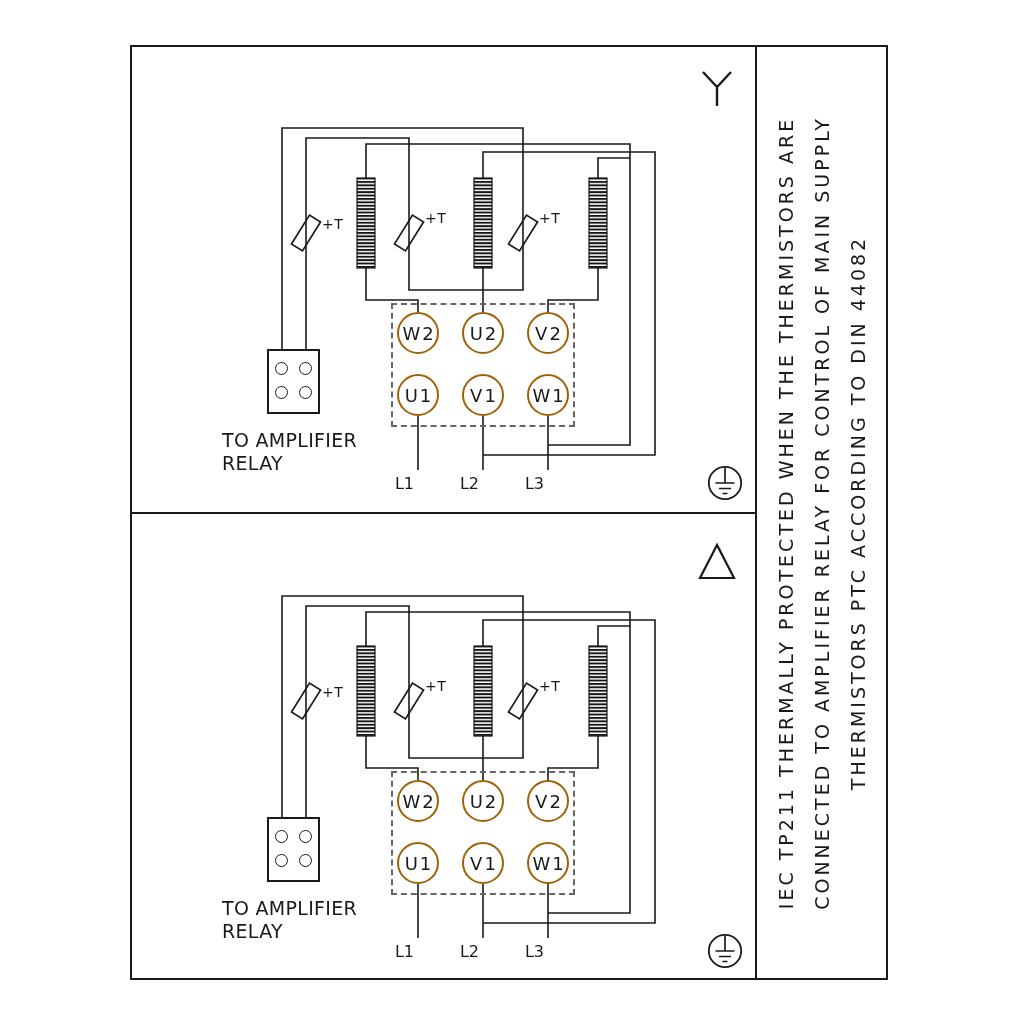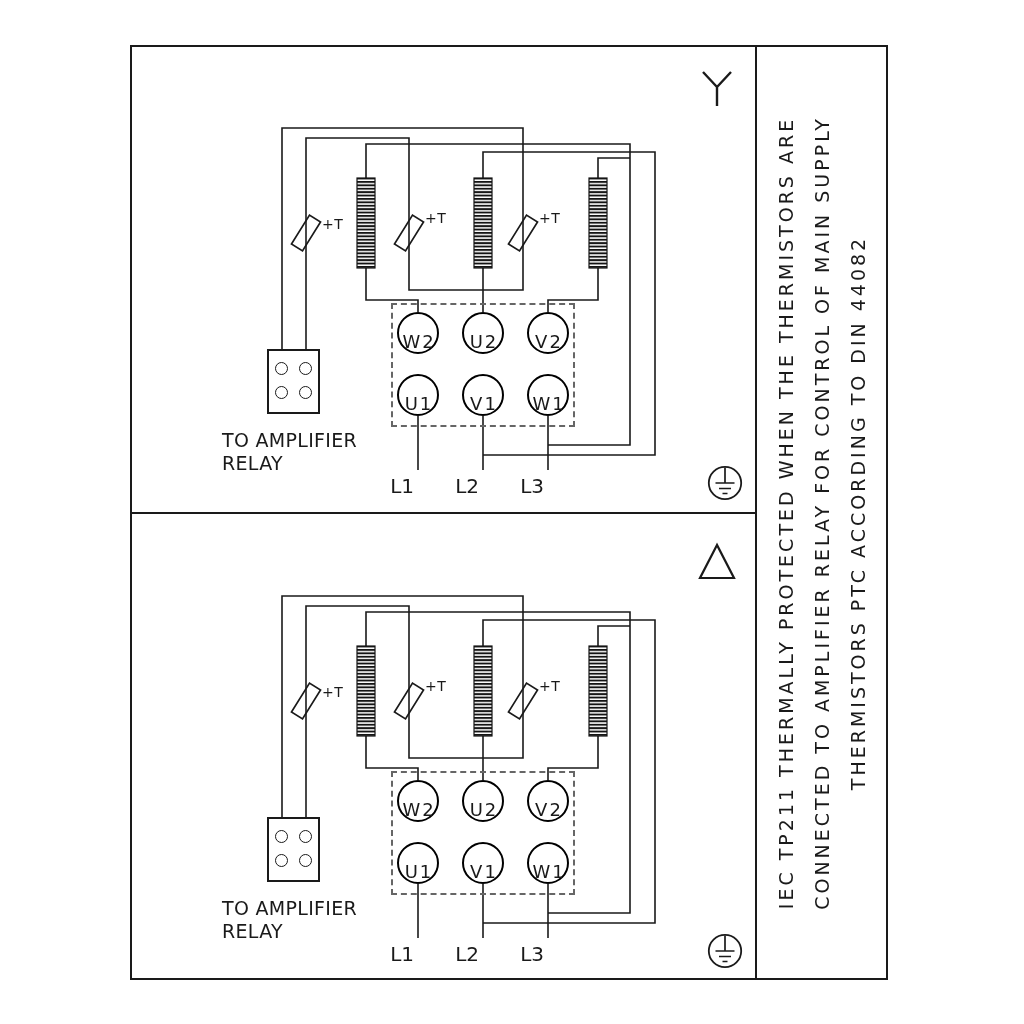--- a/index.html
+++ b/index.html
@@ -10,37 +10,37 @@
   }
   .frame {
     position:absolute; left:130px; top:45px; width:758px; height:935px;
     border:2px solid #1a1a1a; box-sizing:border-box;
   }
   .vline { position:absolute; left:755px; top:45px; width:2px; height:935px; background:#1a1a1a; }
   .hline { position:absolute; left:130px; top:512px; width:627px; height:2px; background:#1a1a1a; }
   .panel { position:absolute; width:625px; height:468px; }
   .wires { position:absolute; left:0; top:0; }
   .terminal {
-    position:absolute; width:42px; height:42px; border:2px solid #000000; border-radius:50%;
-    background:#ffffff; box-sizing:border-box; display:flex; align-items:flex-end; justify-content:center;
+    position:absolute; width:42px; height:42px; border:2px solid #a16207; border-radius:50%;
+    background:#ffffff; box-sizing:border-box; display:flex; align-items:center; justify-content:center;
     font-size:18px; letter-spacing:2px; padding-left:2px;
   }
   .dashed-box {
     position:absolute; left:261px; top:258px; width:184px; height:124px;
     border:2px dashed #666666; box-sizing:border-box;
   }
   .term-block {
     position:absolute; left:137px; top:304px; width:53px; height:65px;
     border:2px solid #1a1a1a; box-sizing:border-box; background:#ffffff;
   }
   .pin {
     position:absolute; width:13px; height:13px; border:1.7px solid #1a1a1a; border-radius:50%;
     box-sizing:border-box; background:#ffffff;
   }
-  .supply-label { position:absolute; width:30px; text-align:right; font-size:20px; }
+  .supply-label { position:absolute; width:30px; text-align:right; font-size:16px; }
   .pt-label { position:absolute; font-size:14px; letter-spacing:0.5px; }
   .relay-note { position:absolute; left:92px; top:384px; font-size:19px; line-height:23px; letter-spacing:0.3px; }
   .cfg-symbol { position:absolute; left:563px; top:16px; width:48px; height:48px; }
   .ground-symbol { position:absolute; left:575px; top:418px; width:40px; height:40px; }
   .sidebar-note {
     position:absolute; left:352px; top:457px; width:940px; height:112px;
     transform:rotate(-90deg); display:flex; flex-direction:column; justify-content:center;
     font-size:19px; letter-spacing:3px; line-height:36px; text-align:center; white-space:nowrap;
   }
 </style>

